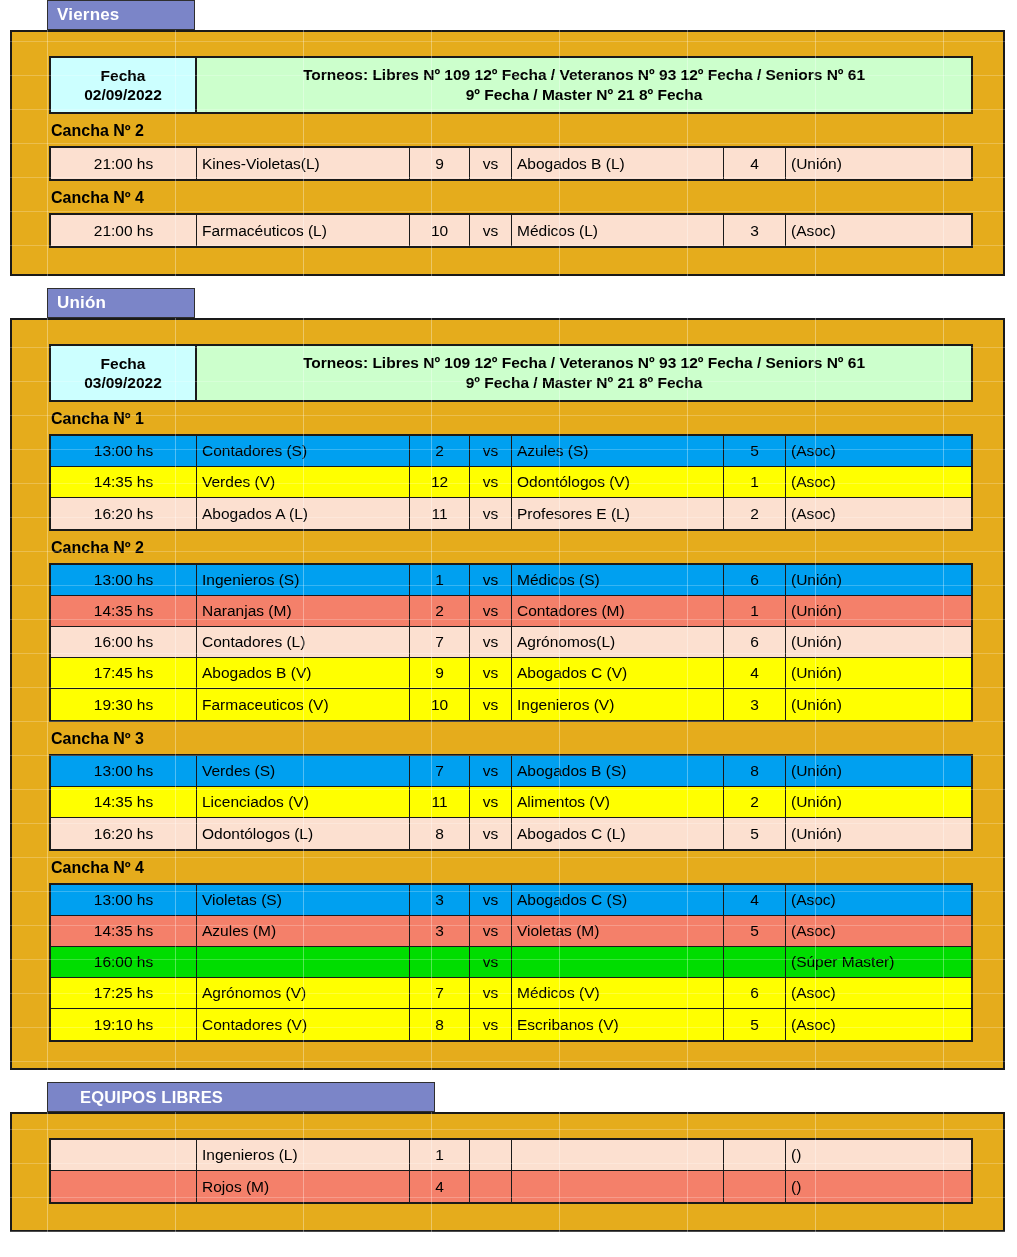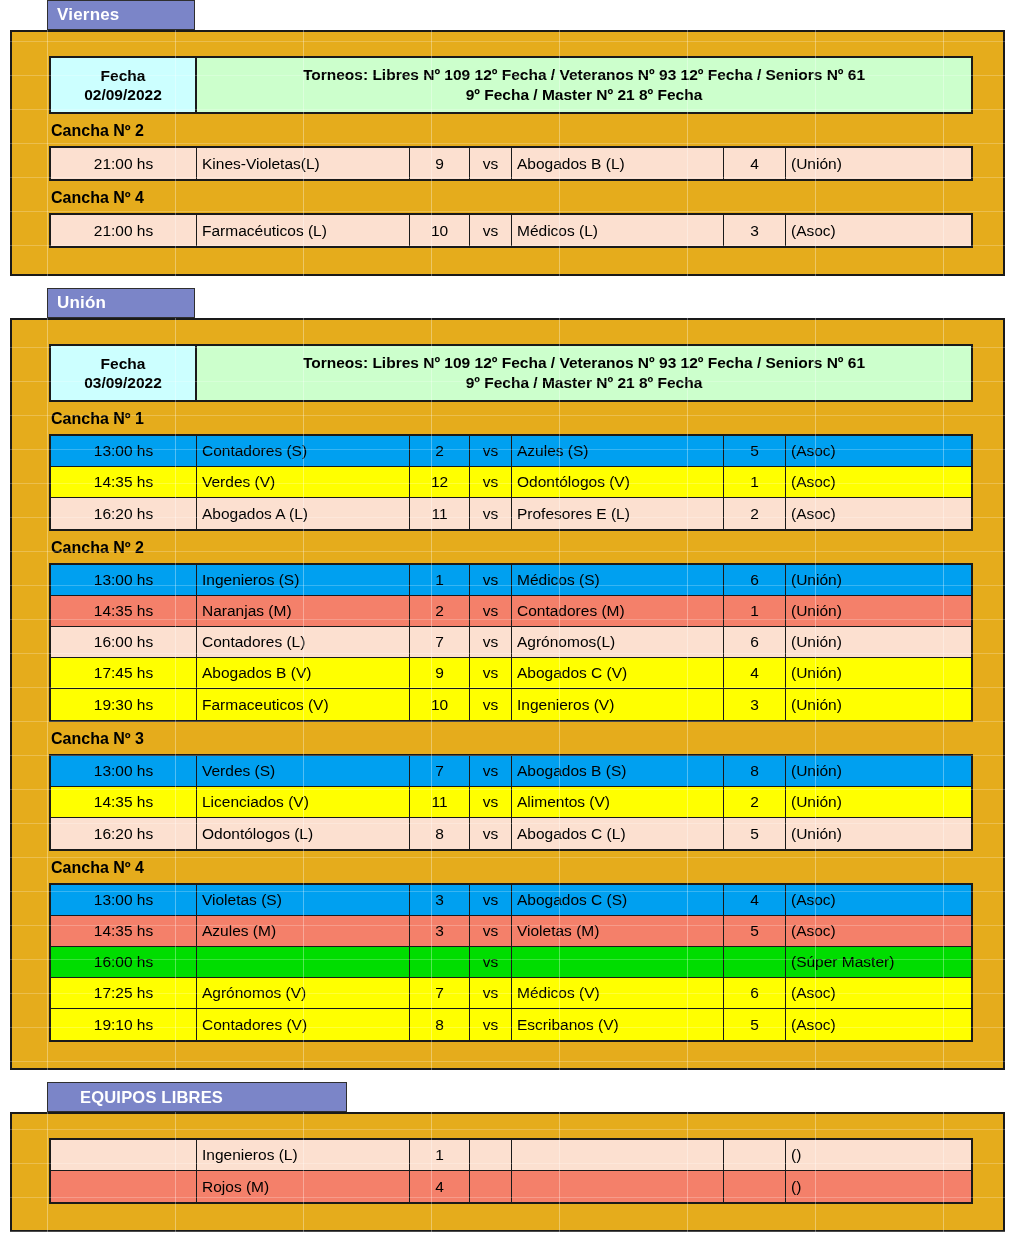--- a/index.html
+++ b/index.html
@@ -32,21 +32,21 @@
     background:#7b85c8;
     border:1px solid #2f2f2f;
     box-sizing:border-box;
     display:flex;align-items:center;
     padding-left:9px;
     color:#ffffff;
     font-weight:bold;
     font-size:17px;
     letter-spacing:.2px;
   }
-  .daytab.wide{width:300px;font-size:16.5px;padding-left:32px;}
+  .daytab.wide{width:388px;font-size:16.5px;padding-left:32px;}
 
   
   .block{
     position:relative;z-index:2;
     margin-left:10px;
     width:995px;
     background:#e5ac1c;
     border:2px solid #1a1a1a;
     box-sizing:border-box;
     padding:0;

